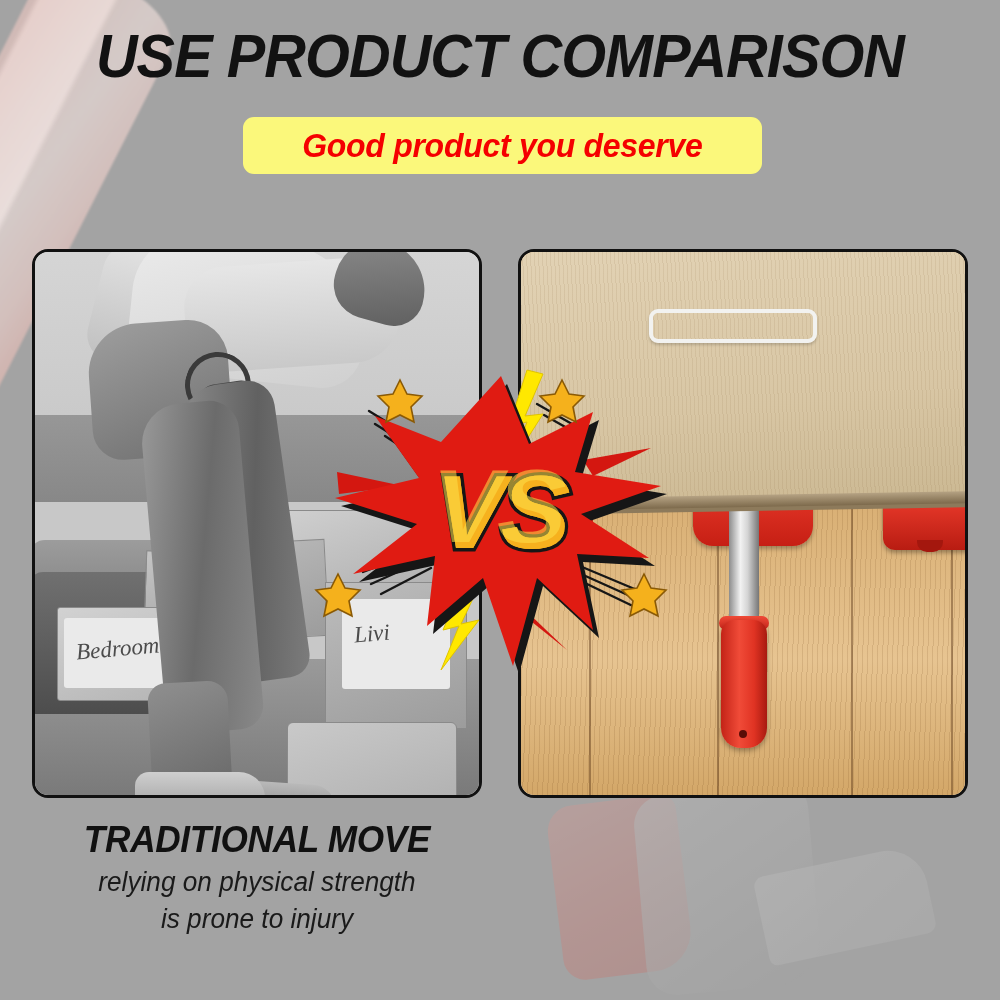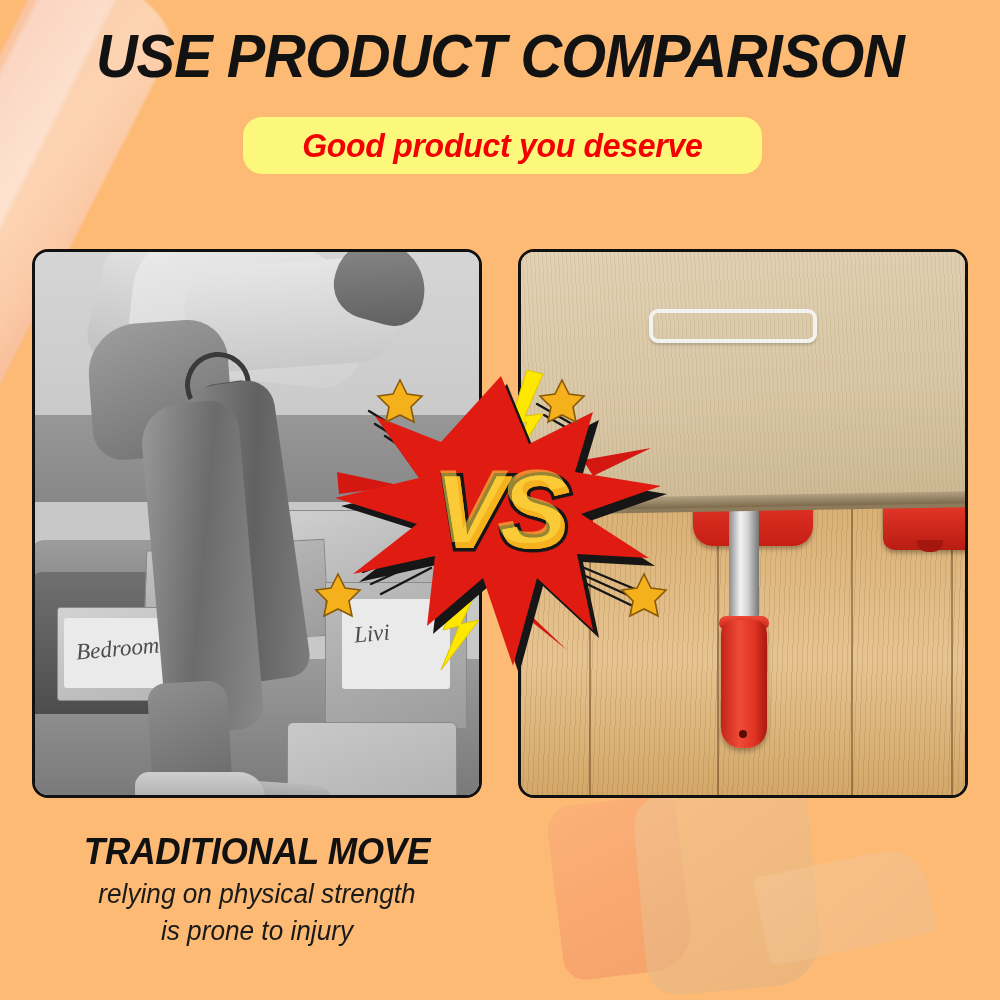--- a/index.html
+++ b/index.html
@@ -3,21 +3,21 @@
 <meta charset="utf-8">
 <style>
   html,body{margin:0;padding:0;}
   body{
     width:1000px;height:1000px;
     background:#ffffff;
     font-family:"Liberation Sans", sans-serif;
     overflow:hidden;
     position:relative;
   }
-  .page{position:relative;width:1000px;height:1000px;overflow:hidden;background:#fdba74;}
+  .page{position:relative;width:1000px;height:1000px;overflow:hidden;background:#a3a3a3;}
 
   
   .wm{position:absolute;pointer-events:none;}
   .wm-topleft{
     left:-60px;top:-40px;width:150px;height:460px;
     background:linear-gradient(98deg,#f6c9c2 0%,#fadcd6 28%,#fdeae6 55%,#fbd8d2 80%,#f3bdb4 100%);
     border-radius:70px/40px;
     transform:rotate(27deg);
     opacity:.55;
     filter:blur(1.2px);
@@ -64,21 +64,21 @@
     font-size:62px;line-height:68px;
     font-weight:bold;font-style:italic;
     letter-spacing:-1px;
     color:#121212;
     transform:scaleX(.93);
     white-space:nowrap;
   }
   .subtitle-wrap{
     position:absolute;left:243px;top:117px;width:519px;height:57px;
     background:#fbf87b;
-    border-radius:19px;
+    border-radius:11px;
     display:flex;align-items:center;justify-content:center;
   }
   .subtitle{
     font-size:33px;font-weight:bold;font-style:italic;
     color:#f50000;letter-spacing:-.3px;white-space:nowrap;
     transform:scaleX(.97);
   }
 
   
   .panel{
@@ -213,21 +213,21 @@
   .r-roll2-body{position:absolute;left:-18px;top:236px;width:90px;height:44px;
     background:linear-gradient(180deg,#e8392a,#b81c12);border-radius:8px;}
   .r-roll2-pad{position:absolute;left:-12px;top:218px;width:80px;height:32px;
     background:linear-gradient(180deg,#3c3c3c,#161616);border-radius:50%;}
 
   
   .burst{position:absolute;left:331px;top:368px;width:340px;height:304px;z-index:40;}
   .burst svg{display:block;width:100%;height:100%;overflow:visible;}
 
   
-  .cap{position:absolute;text-align:center;margin-top:12px;}
+  .cap{position:absolute;text-align:center;}
   .cap-l{left:32px;top:818px;width:450px;}
   .cap-r{left:518px;top:818px;width:450px;}
   .cap h3{
     margin:0;font-size:37px;line-height:44px;
     font-weight:bold;font-style:italic;color:#111;
     transform:scaleX(.95);letter-spacing:-.3px;white-space:nowrap;
   }
   .cap p{
     margin:4px 0 0 0;font-size:27px;line-height:33px;
     font-style:italic;color:#1a1a1a;font-weight:normal;

